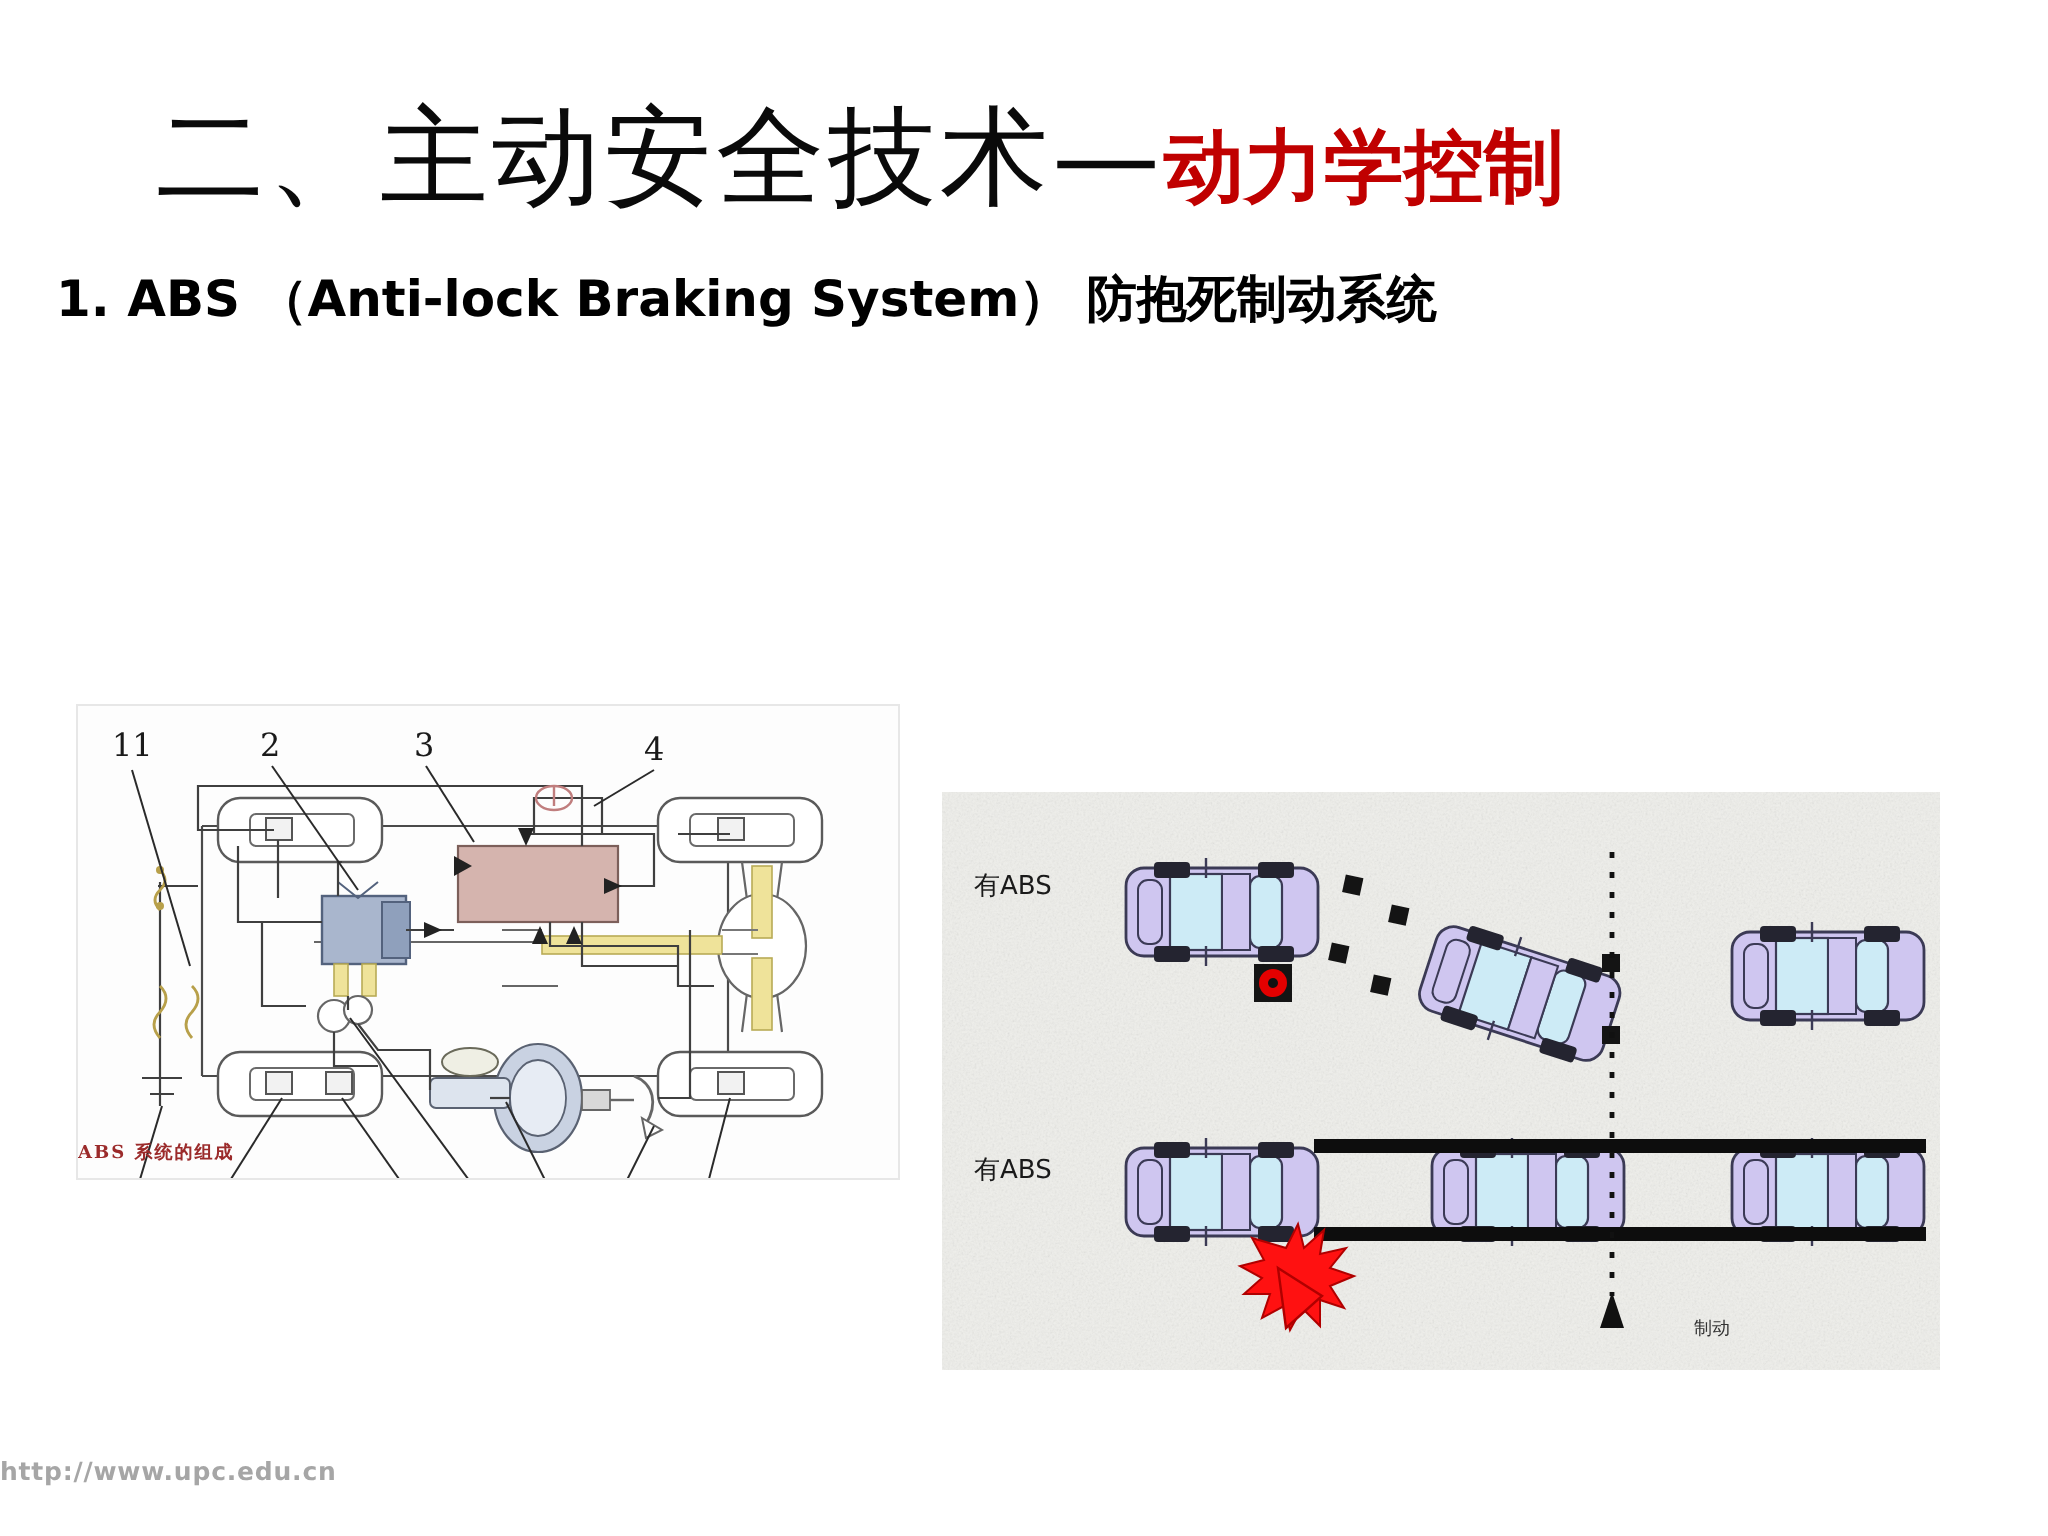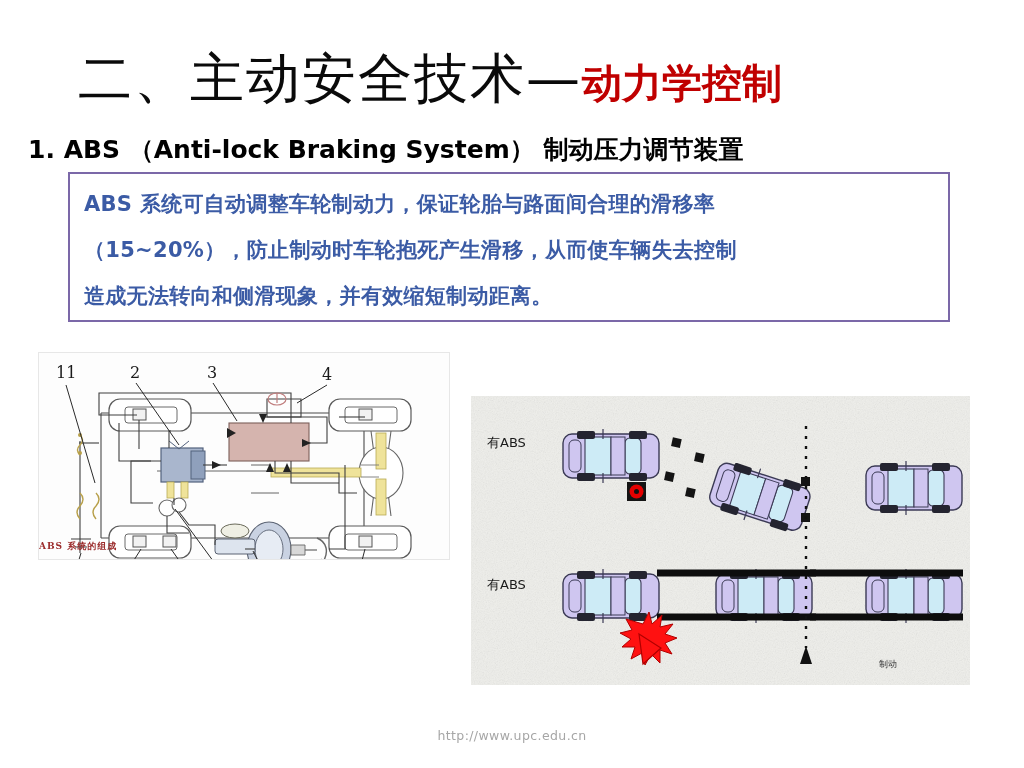--- a/index.html
+++ b/index.html
@@ -42,21 +42,21 @@
     position:absolute;left:14px;white-space:nowrap;
     color:#3B5BA5;font-size:21px;font-weight:700;letter-spacing:0.3px;
     font-family:"DejaVu Sans","Liberation Sans",sans-serif;
   }
   .textbox .ln1{top:16px;}
   .textbox .ln2{top:62px;}
   .textbox .ln3{top:108px;}
 
   
   .abs-fig{
-    position:absolute;left:38px;top:352px;width:412px;height:208px;
+    position:absolute;left:38px;top:352px;width:412px;height:238px;
     background:#fdfdfd;border:1px solid #e7e7e7;box-sizing:border-box;
     overflow:hidden;
   }
   .abs-fig svg{display:block;}
   .fig-caption{
     position:absolute;left:0;right:0;bottom:6px;text-align:left;
     font-size:9px;color:#9b2b2b;font-weight:700;letter-spacing:1px;
     font-family:"DejaVu Serif","Liberation Serif",serif;
   }
 
@@ -75,50 +75,46 @@
     background:#84cc16;
   }
   .cmp-noise{position:absolute;inset:0;}
   .cmp-fig svg{display:block;position:absolute;inset:0;}
   .cmp-label{
     position:absolute;color:#1a1a1a;font-size:13px;white-space:nowrap;
     font-family:"DejaVu Sans","Liberation Sans",sans-serif;
   }
   .cmp-label.l1{left:16px;top:38px;}
   .cmp-label.l2{left:16px;top:180px;}
-  .cmp-label.brake{left:408px;top:262px;font-size:9px;color:#333;}
+  .cmp-label.brake{left:376px;top:262px;font-size:9px;color:#333;}
 
   
   .footer-url{
-    position:absolute;left:0;right:0;top:728px;text-align:center;
+    position:absolute;left:0;right:0;top:728px;
     font-size:12.5px;color:#a6a6a6;letter-spacing:.4px;
     font-family:"DejaVu Sans","Liberation Sans",sans-serif;
+    font-weight:bold;
   }
 </style>
 </head>
 <body>
 
 <div class="slide">
 
   <div class="title-row">
     <span class="title-black">二、主动安全技术—</span><span class="title-red">动力学控制</span>
   </div>
 
   <div class="subhead">
     <span>1.</span>
     <span>ABS</span>
     <span class="lite">（Anti-lock Braking System）</span>
-    <span>制动压力调节装置</span>
+    <span>防抱死制动系统</span>
   </div>
 
-  <div class="textbox">
-    <div class="ln ln1">ABS 系统可自动调整车轮制动力，保证轮胎与路面间合理的滑移率</div>
-    <div class="ln ln2">（15~20%），防止制动时车轮抱死产生滑移，从而使车辆失去控制</div>
-    <div class="ln ln3">造成无法转向和侧滑现象，并有效缩短制动距离。</div>
-  </div>
 
   <div class="abs-fig">
     <svg width="410" height="288" viewBox="0 0 410 288">
       <g fill="none" stroke="#4a4a4a" stroke-width="1.1">
 
         <path d="M62 60 H325"></path>
         <path d="M62 60 V185"></path>
         <path d="M325 60 V185"></path>
         <path d="M62 185 H325"></path>
       </g>

